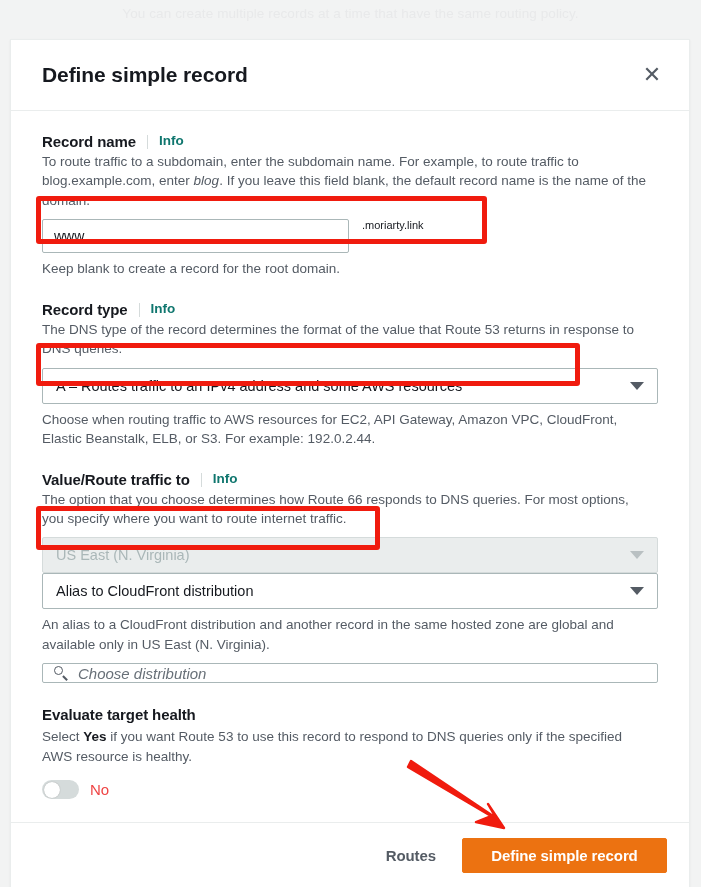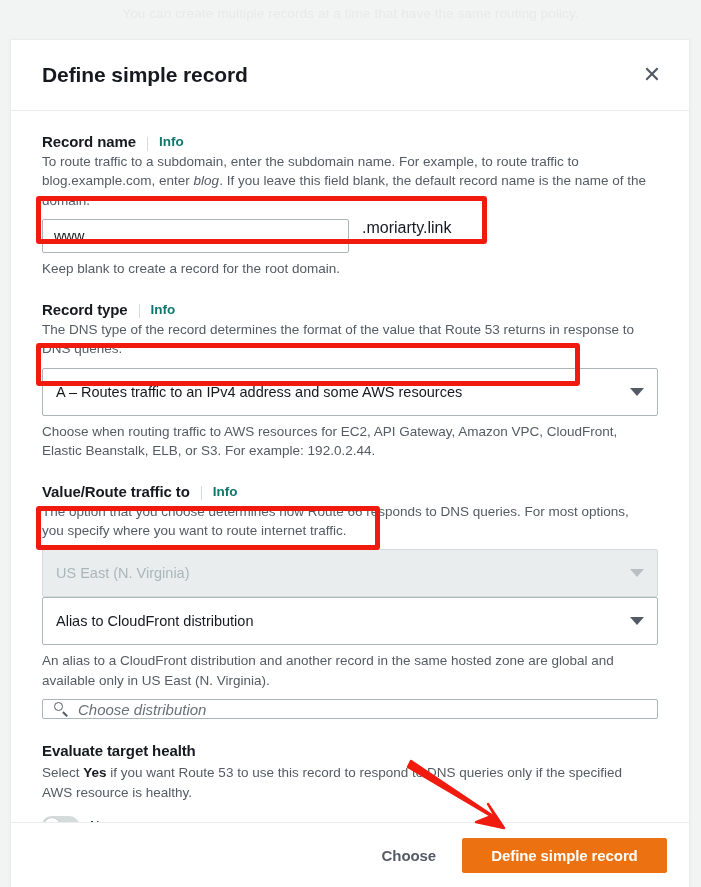--- a/index.html
+++ b/index.html
@@ -73,21 +73,21 @@
   .modal-body {
     padding: 22px 31px 0 31px;
     box-sizing: border-box;
     height: 711px;
     overflow: hidden;
     position: relative;
   }
 
   .field-label-row {
     display: flex;
-    align-items: center;
+    align-items: flex-start;
     gap: 0;
     margin-bottom: 1px;
   }
   .field-label {
     font-size: 15px;
     font-weight: bold;
     color: #16191f;
     letter-spacing: -0.1px;
   }
   .label-sep {
@@ -132,21 +132,21 @@
     border-radius: 2px;
     background: #fff;
     box-sizing: border-box;
     display: flex;
     align-items: center;
     padding: 0 11px;
     font-size: 14px;
     color: #16191f;
   }
   .select-box {
-    height: 48px;
+    height: 36px;
     border: 1px solid #aab7b8;
     border-radius: 2px;
     background: #fff;
     box-sizing: border-box;
     display: flex;
     align-items: center;
     justify-content: space-between;
     padding: 0 13px 0 13px;
     font-size: 14.5px;
     color: #16191f;
@@ -171,21 +171,21 @@
   
   .recordname-row {
     display: flex;
     align-items: flex-start;
   }
   .recordname-input {
     width: 307px;
     flex: none;
   }
   .domain-suffix {
-    font-size: 16px;
+    font-size: 11px;
     color: #16191f;
     margin-left: 13px;
     white-space: nowrap;
   }
 
   
   .search-input {
     height: 20px;
     border: 1px solid #aab7b8;
     border-radius: 2px;
@@ -247,22 +247,22 @@
     position: absolute;
     left: 1.5px;
     top: 1.5px;
     width: 16px;
     height: 16px;
     border-radius: 50%;
     background: #ffffff;
     box-shadow: 0 0 1px rgba(0,0,0,0.35);
   }
   .toggle-label {
-    font-size: 13px;
-    color: #0f172a;
+    font-size: 15px;
+    color: #ef4444;
   }
 
   .section { margin-top: 22px; }
 
   
   .modal-footer {
     position: absolute;
     left: 0;
     bottom: 0;
     width: 678px;
@@ -387,21 +387,21 @@
         <div class="toggle">
             <span class="knob"></span>
           </div>
         <span class="toggle-label">No</span>
       </div>
     </div>
 
   </div>
 
   <div class="modal-footer">
-    <div class="btn-cancel">Choose</div>
+    <div class="btn-cancel">Routes</div>
     <div class="btn-primary">Define simple record</div>
   </div>
 
 </div>
 
 <div class="anno-box" style="left:36px; top:196px; width:451px; height:48px;"></div>
 <div class="anno-box" style="left:36px; top:343px; width:544px; height:43px;"></div>
 <div class="anno-box" style="left:36px; top:506px; width:344px; height:44px;"></div>
 
 <svg class="anno-arrow" style="left:400px; top:752px;" width="120" height="90" viewBox="0 0 120 90">

